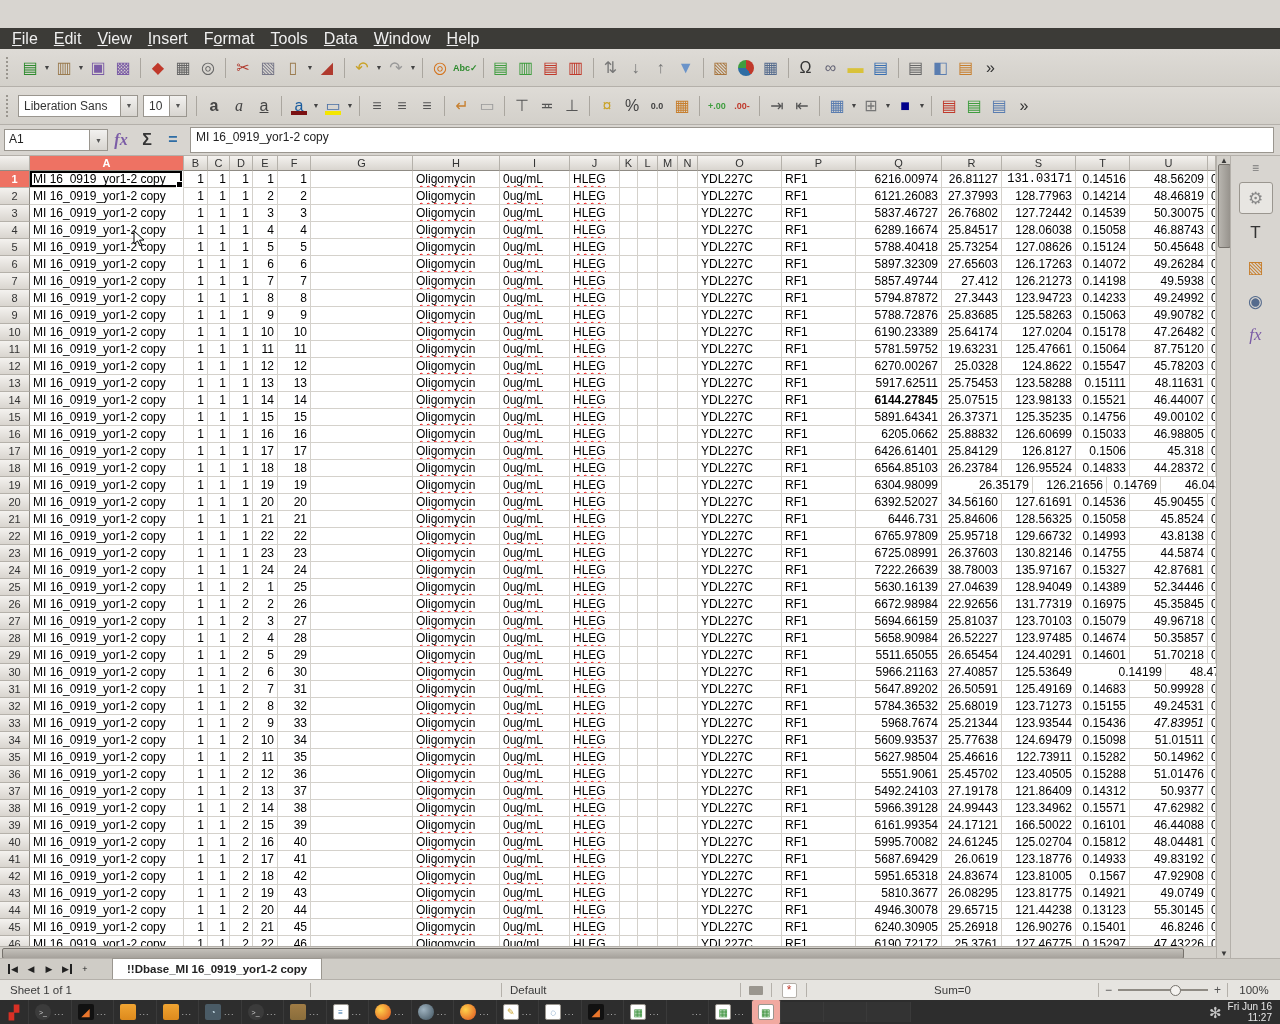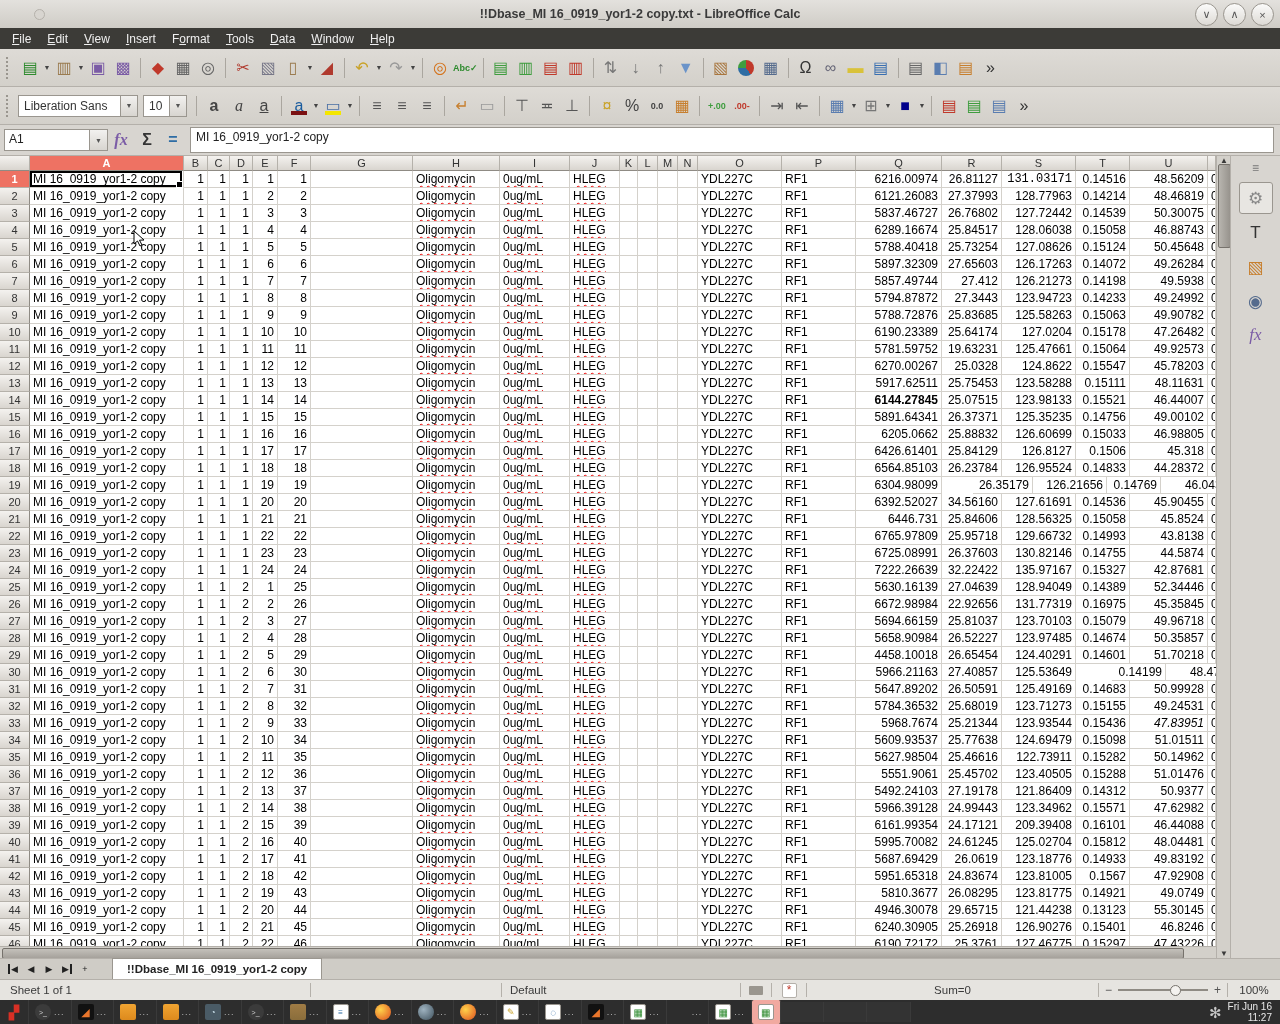--- a/index.html
+++ b/index.html
@@ -12,21 +12,21 @@
   #titlebar .title{font-size:12.5px;font-weight:bold;color:#3a3a3a;}
   .winbtns{position:absolute;right:6px;top:3px;display:flex;gap:5px;}
   .winbtn{width:21px;height:21px;border-radius:50%;border:1px solid #9a968f;
     background:linear-gradient(#fbfbfa,#dddad5);color:#555;font-size:11px;
     display:flex;align-items:center;justify-content:center;}
   #win-menu-dot{position:absolute;left:34px;top:9px;width:9px;height:9px;border-radius:50%;
     border:1px solid #b5b1ab;background:#d8d5d0;}
   
   #menubar{position:absolute;top:28px;left:0;width:1280px;height:21px;background:#3c3b37;
     display:flex;align-items:center;padding-left:4px;box-sizing:border-box;}
-  .menu-item{color:#efefef;font-size:12px;padding:2px 8px;}
+  .menu-item{color:#efefef;font-size:16px;padding:2px 8px;}
   .menu-item u{text-decoration:underline;}
   
   .toolbar{position:absolute;left:0;width:1280px;background:linear-gradient(#dedbd6,#d3d0ca);
     border-bottom:1px solid #b4b0aa;display:flex;align-items:center;padding-left:6px;
     box-sizing:border-box;gap:1px;}
   #toolbar-standard{top:49px;height:38px;}
   #toolbar-formatting{top:87px;height:38px;}
   .grip{width:5px;height:22px;border-left:2px dotted #9a968f;margin-right:4px;}
   .tbi{min-width:24px;height:24px;display:flex;align-items:center;justify-content:center;
     font-size:16px;border-radius:2px;position:relative;color:#555;}
@@ -150,29 +150,20 @@
   #clock{margin-left:auto;display:flex;align-items:center;gap:6px;padding-right:8px;
     color:#e8e8e8;font-size:10px;text-align:right;line-height:11px;}
   #wm-logo{color:#c9c9c9;font-size:15px;}
   
   #cursor{position:absolute;left:131px;top:230px;pointer-events:none;z-index:99;}
 </style>
 </head>
 <body>
 <div id="app">
 
-  <div id="titlebar">
-    <div id="win-menu-dot"></div>
-    <div class="title">!!Dbase_MI 16_0919_yor1-2 copy.txt - LibreOffice Calc</div>
-    <div class="winbtns">
-        <div class="winbtn">∨</div>
-        <div class="winbtn">∧</div>
-        <div class="winbtn">×</div>
-      </div>
-  </div>
 
   <div id="menubar">
       <span class="menu-item"><u>F</u>ile</span>
       <span class="menu-item"><u>E</u>dit</span>
       <span class="menu-item"><u>V</u>iew</span>
       <span class="menu-item"><u>I</u>nsert</span>
       <span class="menu-item">F<u>o</u>rmat</span>
       <span class="menu-item"><u>T</u>ools</span>
       <span class="menu-item"><u>D</u>ata</span>
       <span class="menu-item"><u>W</u>indow</span>
@@ -590,21 +581,21 @@
         <div class="cell" style="width: 18px;"></div>
         <div class="cell" style="width: 20px;"></div>
         <div class="cell" style="width: 20px;"></div>
         <div class="cell" style="width: 20px;"></div>
         <div class="cell" style="width: 84px;">YDL227C</div>
         <div class="cell" style="width: 74px;">RF1</div>
         <div class="cell num" style="width: 86px;">5781.59752</div>
         <div class="cell num" style="width: 60px;">19.63231</div>
         <div class="cell num" style="width: 74px;">125.47661</div>
         <div class="cell num" style="width: 54px;">0.15064</div>
-        <div class="cell num" style="width: 78px;">49.92573</div>
+        <div class="cell num" style="width: 78px;">87.75120</div>
         <div class="cell" style="width: 8px;">0.</div>
       </div>
       <div class="grid-row">
         <div class="rowhdr">12</div>
         <div class="cell" style="width: 154px;">MI 16_0919_yor1-2 copy</div>
         <div class="cell num" style="width: 24px;">1</div>
         <div class="cell num" style="width: 22px;">1</div>
         <div class="cell num" style="width: 23px;">1</div>
         <div class="cell num" style="width: 25px;">12</div>
         <div class="cell num" style="width: 33px;">12</div>
@@ -912,21 +903,21 @@
         <div class="cell" style="width: 87px;"><span class="sp">Oligomycin</span></div>
         <div class="cell" style="width: 70px;"><span class="sp">0ug/mL</span></div>
         <div class="cell" style="width: 50px;"><span class="sp">HLEG</span></div>
         <div class="cell" style="width: 18px;"></div>
         <div class="cell" style="width: 20px;"></div>
         <div class="cell" style="width: 20px;"></div>
         <div class="cell" style="width: 20px;"></div>
         <div class="cell" style="width: 84px;">YDL227C</div>
         <div class="cell" style="width: 74px;">RF1</div>
         <div class="cell num" style="width: 86px;">7222.26639</div>
-        <div class="cell num" style="width: 60px;">32.22422</div>
+        <div class="cell num" style="width: 60px;">38.78003</div>
         <div class="cell num" style="width: 74px;">135.97167</div>
         <div class="cell num" style="width: 54px;">0.15327</div>
         <div class="cell num" style="width: 78px;">42.87681</div>
         <div class="cell" style="width: 8px;">0.</div>
       </div>
       <div class="grid-row">
         <div class="rowhdr">25</div>
         <div class="cell" style="width: 154px;">MI 16_0919_yor1-2 copy</div>
         <div class="cell num" style="width: 24px;">1</div>
         <div class="cell num" style="width: 22px;">1</div>
@@ -1036,21 +1027,21 @@
         <div class="cell" style="width: 102px;"></div>
         <div class="cell" style="width: 87px;"><span class="sp">Oligomycin</span></div>
         <div class="cell" style="width: 70px;"><span class="sp">0ug/mL</span></div>
         <div class="cell" style="width: 50px;"><span class="sp">HLEG</span></div>
         <div class="cell" style="width: 18px;"></div>
         <div class="cell" style="width: 20px;"></div>
         <div class="cell" style="width: 20px;"></div>
         <div class="cell" style="width: 20px;"></div>
         <div class="cell" style="width: 84px;">YDL227C</div>
         <div class="cell" style="width: 74px;">RF1</div>
-        <div class="cell num" style="width: 86px;">4458.10018</div>
+        <div class="cell num" style="width: 86px;">5511.65055</div>
         <div class="cell num" style="width: 60px;">26.65454</div>
         <div class="cell num" style="width: 74px;">124.40291</div>
         <div class="cell num" style="width: 54px;">0.14601</div>
         <div class="cell num" style="width: 78px;">51.70218</div>
         <div class="cell" style="width: 8px;">0.</div>
       </div>
       <div class="grid-row">
         <div class="rowhdr">30</div>
         <div class="cell" style="width: 154px;">MI 16_0919_yor1-2 copy</div>
         <div class="cell num" style="width: 24px;">1</div>
@@ -1288,21 +1279,21 @@
         <div class="cell" style="width: 70px;"><span class="sp">0ug/mL</span></div>
         <div class="cell" style="width: 50px;"><span class="sp">HLEG</span></div>
         <div class="cell" style="width: 18px;"></div>
         <div class="cell" style="width: 20px;"></div>
         <div class="cell" style="width: 20px;"></div>
         <div class="cell" style="width: 20px;"></div>
         <div class="cell" style="width: 84px;">YDL227C</div>
         <div class="cell" style="width: 74px;">RF1</div>
         <div class="cell num" style="width: 86px;">6161.99354</div>
         <div class="cell num" style="width: 60px;">24.17121</div>
-        <div class="cell num" style="width: 74px;">209.39408</div>
+        <div class="cell num" style="width: 74px;">166.50022</div>
         <div class="cell num" style="width: 54px;">0.16101</div>
         <div class="cell num" style="width: 78px;">46.44088</div>
         <div class="cell" style="width: 8px;">0.</div>
       </div>
       <div class="grid-row">
         <div class="rowhdr">40</div>
         <div class="cell" style="width: 154px;">MI 16_0919_yor1-2 copy</div>
         <div class="cell num" style="width: 24px;">1</div>
         <div class="cell num" style="width: 22px;">1</div>
         <div class="cell num" style="width: 23px;">2</div>

